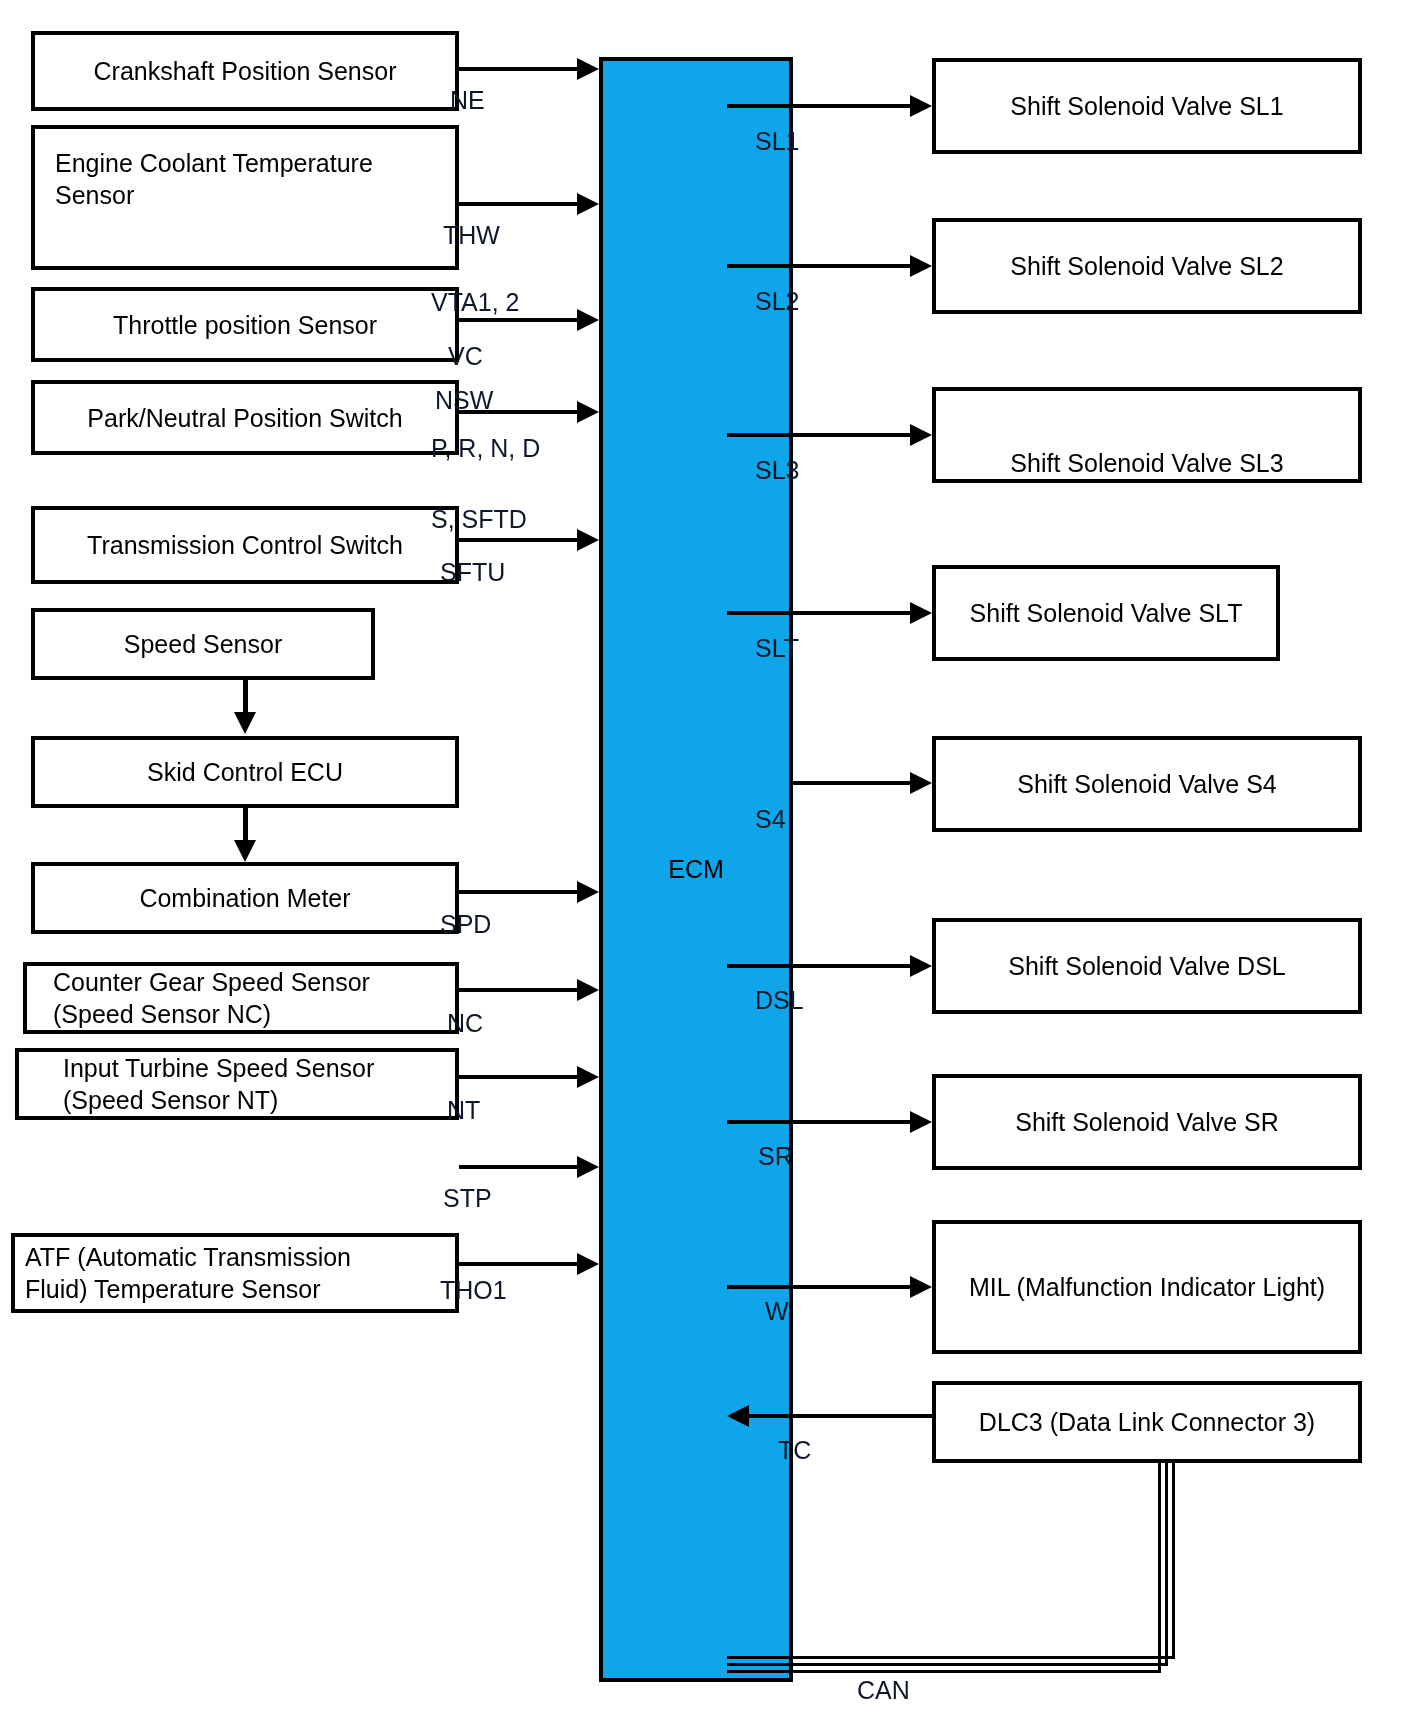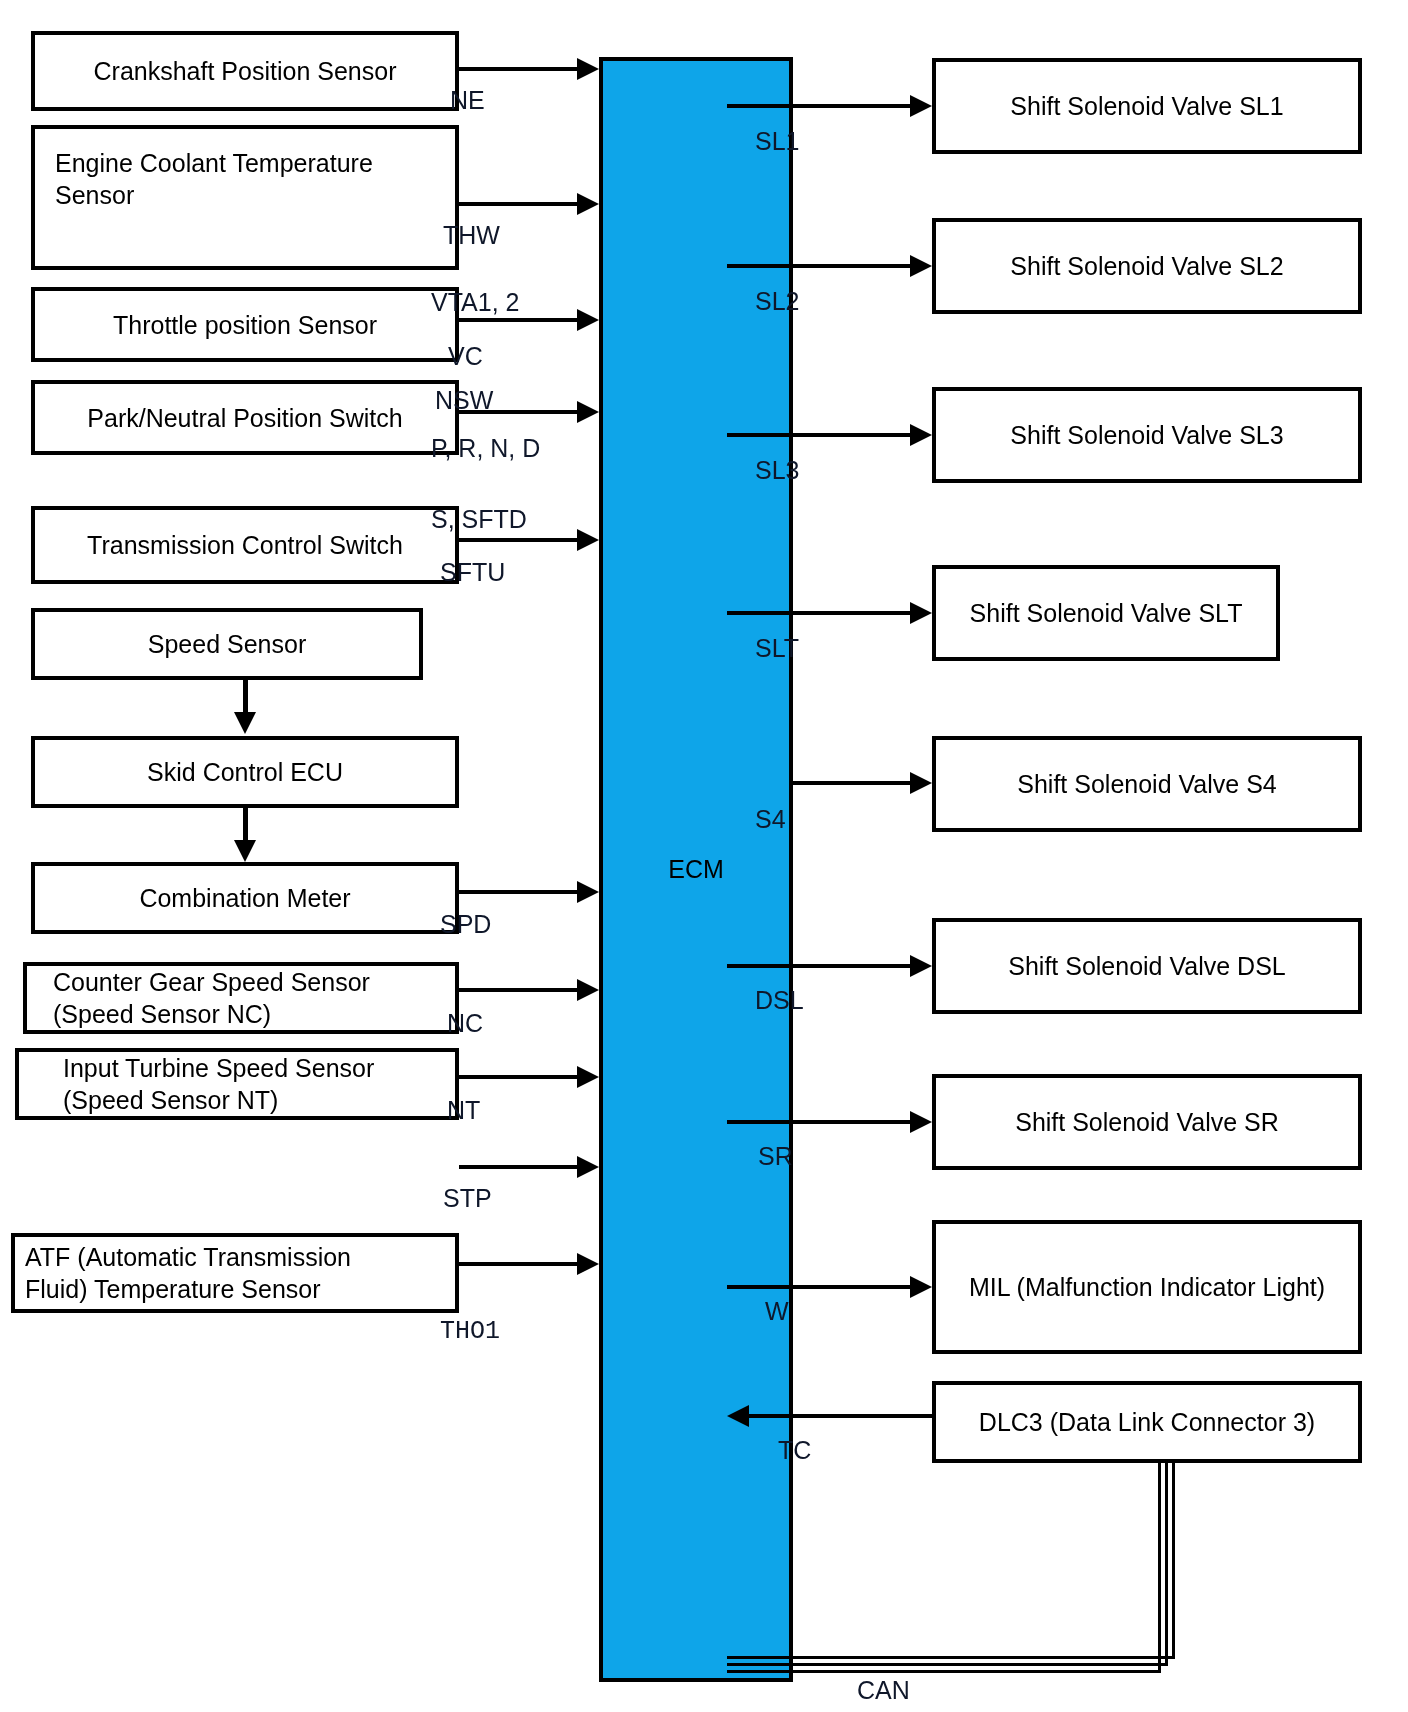--- a/index.html
+++ b/index.html
@@ -84,21 +84,21 @@
   </div>
 
   <div class="box center" style="left:31px;top:380px;width:428px;height:75px;">
     <span class="txt">Park/Neutral Position Switch</span>
   </div>
 
   <div class="box center" style="left:31px;top:506px;width:428px;height:78px;">
     <span class="txt">Transmission Control Switch</span>
   </div>
 
-  <div class="box center" style="left:31px;top:608px;width:392px;height:72px;">
+  <div class="box center" style="left:31px;top:608px;width:344px;height:72px;">
     <span class="txt">Speed Sensor</span>
   </div>
 
   <div class="box center" style="left:31px;top:736px;width:428px;height:72px;">
     <span class="txt">Skid Control ECU</span>
   </div>
 
   <div class="box center" style="left:31px;top:862px;width:428px;height:72px;">
     <span class="txt">Combination Meter</span>
   </div>
@@ -163,37 +163,37 @@
   <div class="hline" style="left:459px;top:1075px;width:118px;"></div>
   <div class="arrow-r" style="left:577px;top:1066px;"></div>
   <div class="lbl" style="left:447px;top:1096px;">NT</div>
 
   <div class="hline" style="left:459px;top:1165px;width:118px;"></div>
   <div class="arrow-r" style="left:577px;top:1156px;"></div>
   <div class="lbl" style="left:443px;top:1184px;">STP</div>
 
   <div class="hline" style="left:459px;top:1262px;width:118px;"></div>
   <div class="arrow-r" style="left:577px;top:1253px;"></div>
-  <div class="lbl" style="left:440px;top:1317px;font-family:Liberation Mono, monospace;">THO1</div>
+  <div class="lbl" style="left:440px;top:1276px;">THO1</div>
 
   <div class="box center" style="left:932px;top:58px;width:430px;height:96px;">
     <span class="txt">Shift Solenoid Valve SL1</span>
   </div>
   <div class="hline" style="left:727px;top:104px;width:183px;"></div>
   <div class="arrow-r" style="left:910px;top:95px;"></div>
   <div class="lbl" style="left:755px;top:127px;">SL1</div>
 
   <div class="box center" style="left:932px;top:218px;width:430px;height:96px;">
     <span class="txt">Shift Solenoid Valve SL2</span>
   </div>
   <div class="hline" style="left:727px;top:264px;width:183px;"></div>
   <div class="arrow-r" style="left:910px;top:255px;"></div>
   <div class="lbl" style="left:755px;top:287px;">SL2</div>
 
-  <div class="box center" style="left:932px;top:387px;width:430px;height:96px;">
+  <div class="box center" style="left:932px;top:387px;width:430px;height:96px;align-items:flex-end;">
     <span class="txt">Shift Solenoid Valve SL3</span>
   </div>
   <div class="hline" style="left:727px;top:433px;width:183px;"></div>
   <div class="arrow-r" style="left:910px;top:424px;"></div>
   <div class="lbl" style="left:755px;top:456px;">SL3</div>
 
   <div class="box center" style="left:932px;top:565px;width:348px;height:96px;">
     <span class="txt">Shift Solenoid Valve SLT</span>
   </div>
   <div class="hline" style="left:727px;top:611px;width:183px;"></div>

